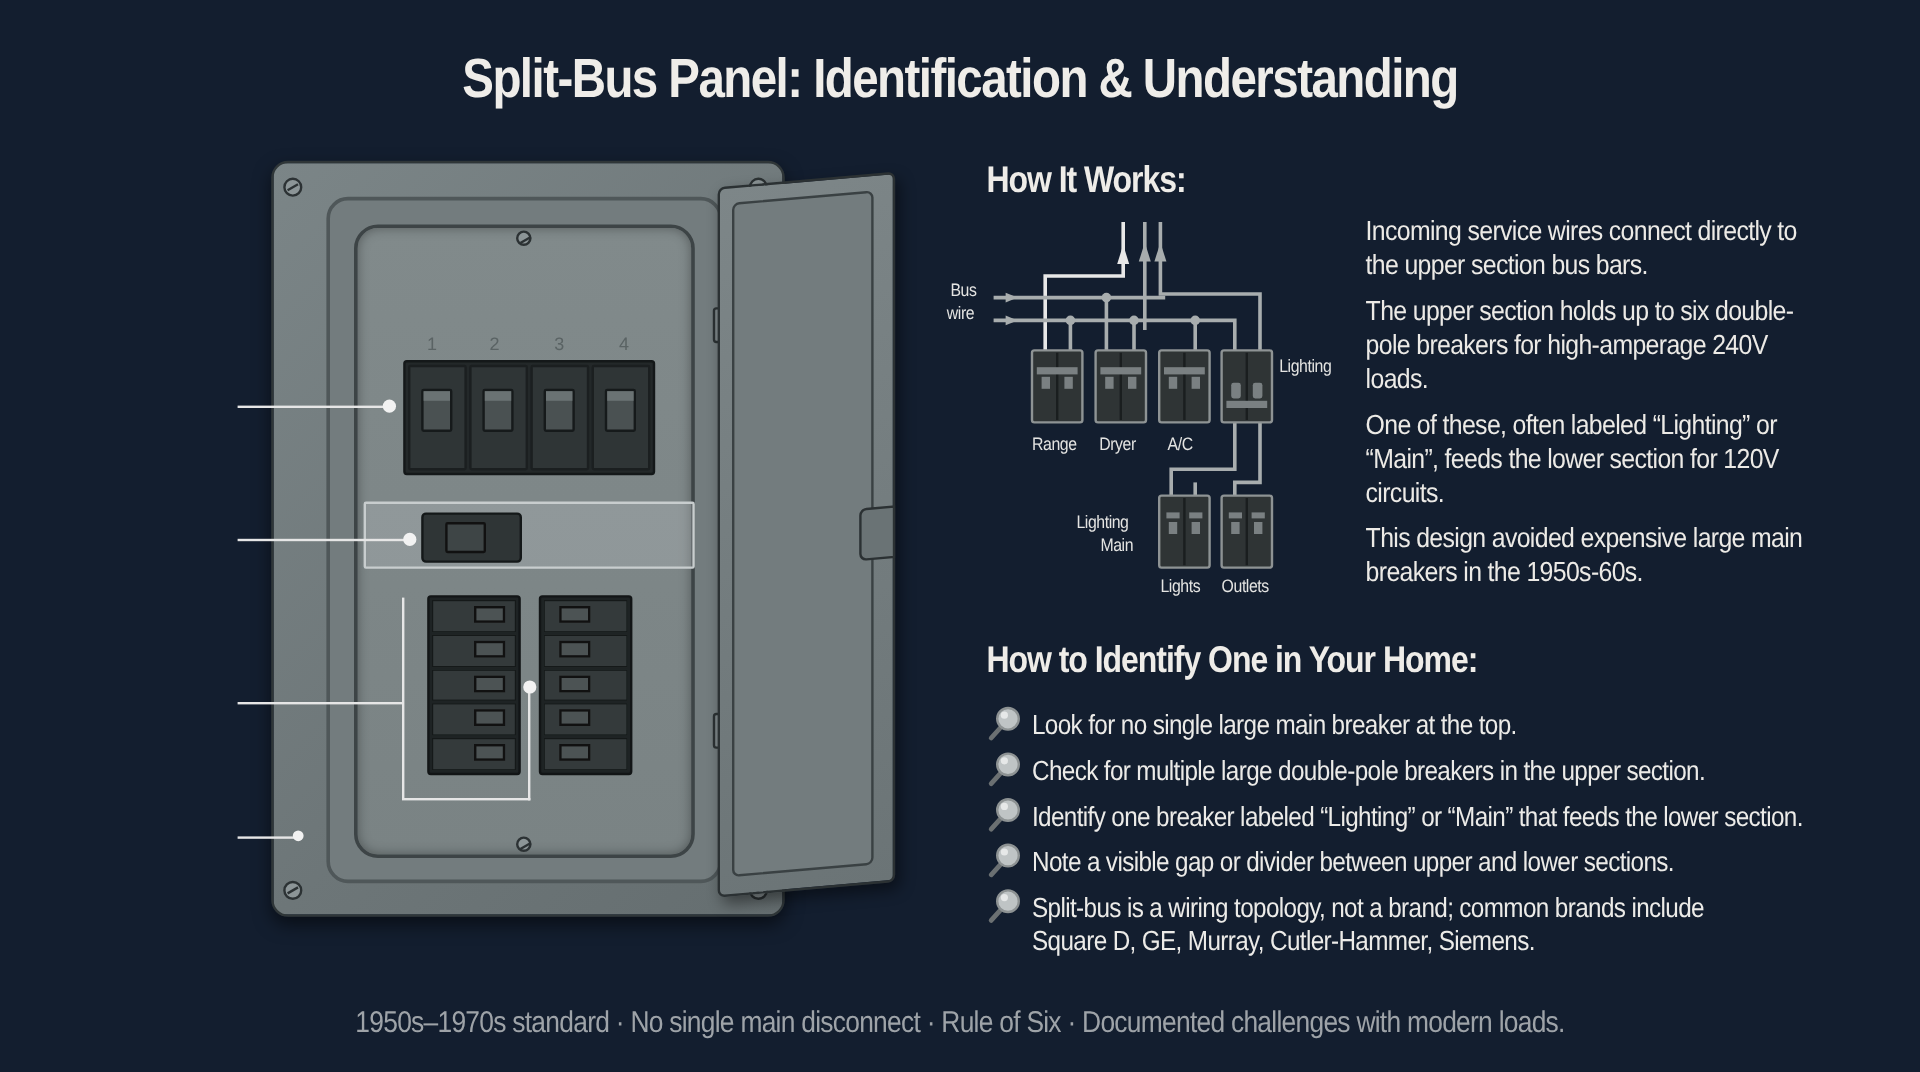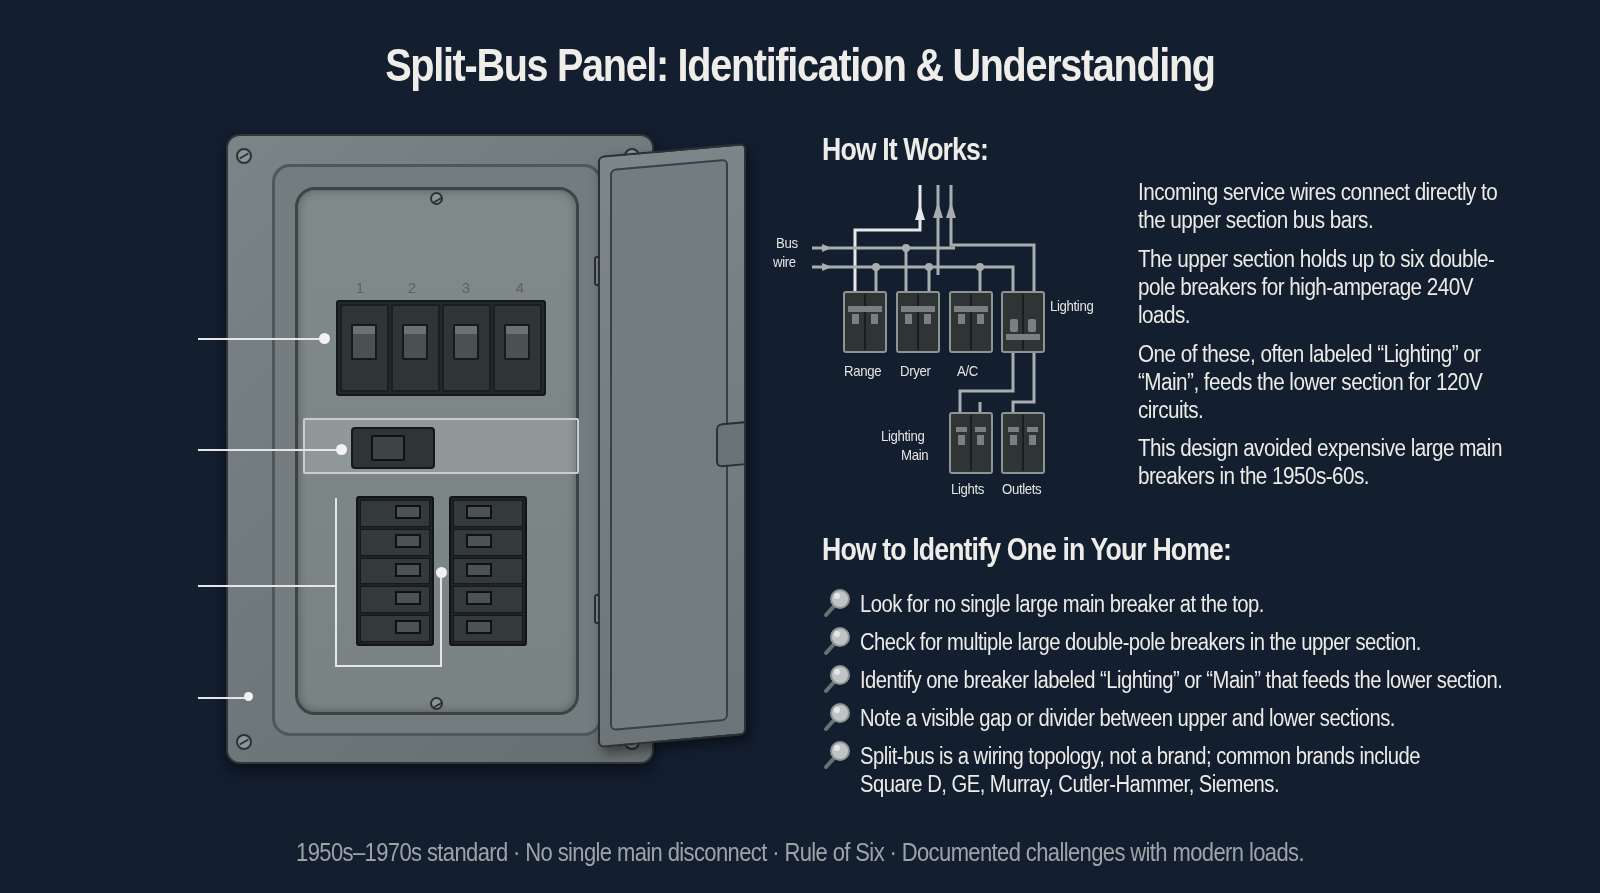--- a/index.html
+++ b/index.html
@@ -107,21 +107,21 @@
   .hinge {
     position: absolute; width: 10px; height: 30px; background: #7f888a;
     border: 2px solid #2c3234; border-radius: 3px;
   }
 
   
   .h2 {
     position: absolute; font-size: 31px; font-weight: bold; color: #eeecE8;
     letter-spacing: -1px; transform: scaleX(0.86); transform-origin: left center;
   }
-  .diagram { position: absolute; left: 752px; top: 180px; width: 340px; height: 320px; }
+  .diagram { position: absolute; left: 768px; top: 180px; width: 340px; height: 320px; }
   .diag-label {
     position: absolute; font-size: 15px; color: #e4e4e2; letter-spacing: -0.4px;
     transform: scaleX(0.88); transform-origin: left center; white-space: nowrap;
   }
   .explain {
     position: absolute; left: 1138px; width: 420px; font-size: 23px; line-height: 28px;
     color: #eceae6; letter-spacing: -0.6px;
     transform: scaleX(0.9); transform-origin: left top;
   }
   .ident-list { position: absolute; left: 822px; top: 590px; width: 780px; }

